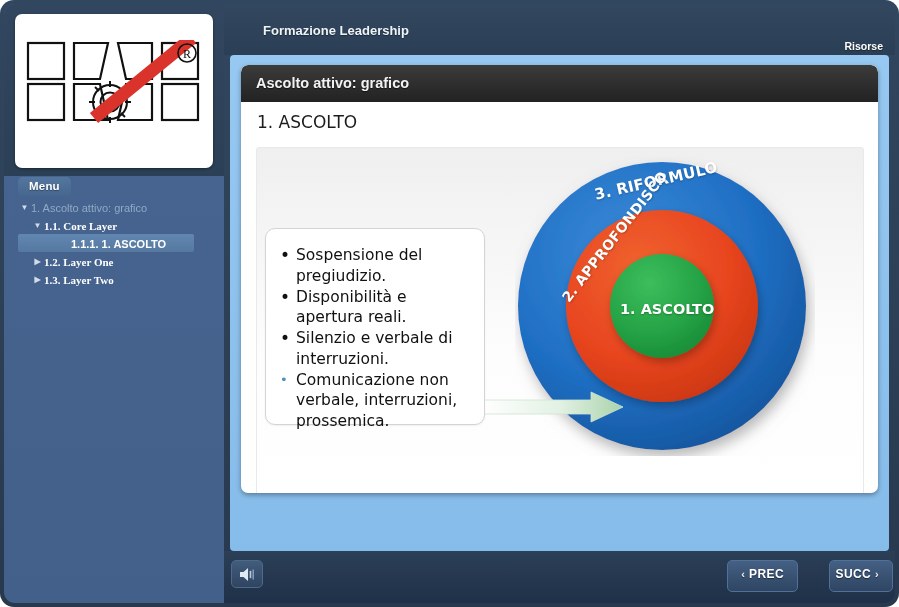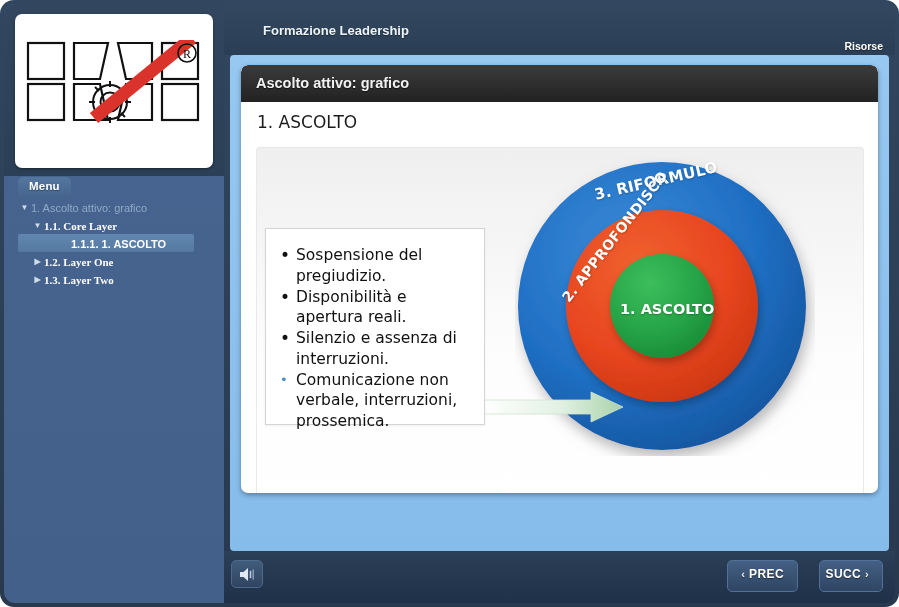--- a/index.html
+++ b/index.html
@@ -252,21 +252,21 @@
     width: 140px; height: 32px;
   }
 
   
   #bullet-box {
     position: absolute;
     left: 8px; top: 80px;
     width: 220px; height: 197px;
     background: #ffffff;
     border: 1px solid #d4d4d4;
-    border-radius: 0;
+    border-radius: 10px;
     box-sizing: border-box;
     box-shadow: 0 1px 2px rgba(0,0,0,.06);
   }
   #bullet-list {
     margin: 0;
     padding: 16px 10px 0 30px;
     list-style: none;
     font-family: "DejaVu Sans", sans-serif;
     font-size: 15.5px;
     line-height: 1.34;
@@ -321,21 +321,21 @@
     box-sizing: border-box;
     color: #ffffff;
     font-size: 12px;
     font-weight: bold;
     letter-spacing: .4px;
     text-shadow: 0 1px 1px rgba(0,0,0,.5);
     cursor: pointer;
     white-space: nowrap;
   }
   #btn-prev { right: 97px; }
-  #btn-next { right: 12px; padding-left: 6px; }
+  #btn-next { right: 2px; padding-left: 6px; }
   .chev { font-size: 11px; opacity: .92; }
 </style>
 </head>
 <body>
 
 <div id="player">
 
   <div id="sidebar">
     <div id="sidebar-topband"></div>
 
@@ -444,21 +444,21 @@
                 <stop offset="100%" stop-color="#a9d3ab"></stop>
               </linearGradient>
             </defs>
             <path d="M0,9 L108,9 L108,1 L140,16 L108,31 L108,23 L0,23 Z" fill="url(#gArrow)" stroke="#cfe3cf" stroke-width="0.8"></path>
           </svg>
 
           <div id="bullet-box">
             <ul id="bullet-list">
                 <li>Sospensione del pregiudizio.</li>
                 <li>Disponibilità e apertura reali.</li>
-                <li>Silenzio e assenza di interruzioni.</li>
+                <li>Silenzio e verbale di interruzioni.</li>
                 <li class="faint">Comunicazione non verbale, interruzioni, prossemica.</li>
               </ul>
           </div>
 
         </div>
       </div>
     </div>
 
     <div id="bottombar">
       <div id="audio-btn">

